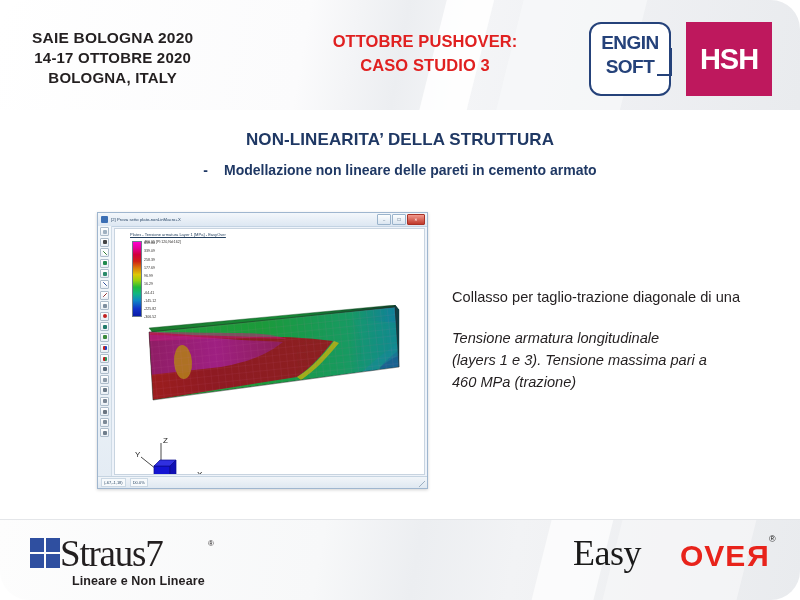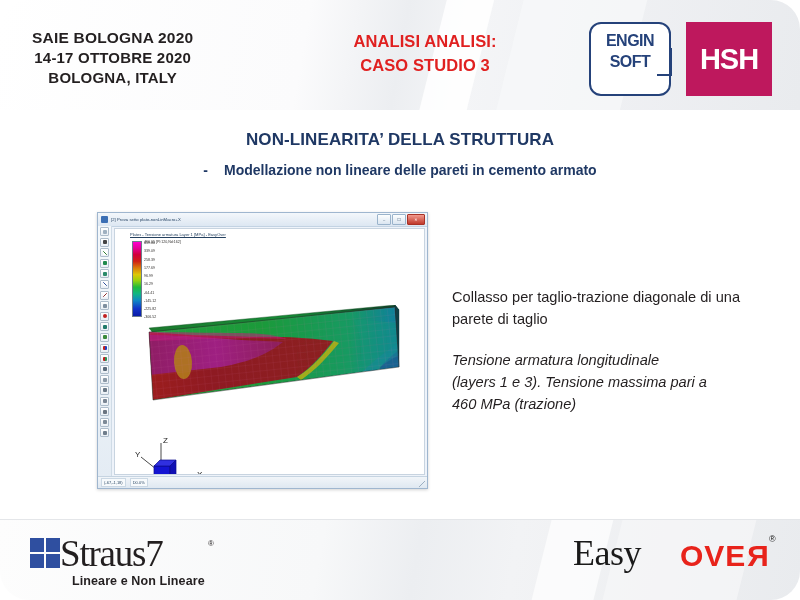--- a/index.html
+++ b/index.html
@@ -40,21 +40,21 @@
   }
   
   .enginsoft-logo{
     position:absolute;left:589px;top:22px;width:82px;height:74px;
     border:2.5px solid #25427a;border-radius:12px;background:#ffffff;
     box-sizing:border-box;
   }
   .enginsoft-logo .es-txt{
     position:absolute;left:0;top:9px;width:100%;
     text-align:center;color:#25427a;font-weight:bold;
-    font-size:16px;line-height:1.0;letter-spacing:-.5px;
+    font-size:19px;line-height:1.0;letter-spacing:-.5px;
     font-family:"Liberation Sans", sans-serif;
   }
   .enginsoft-logo .es-l1{display:block;}
   .enginsoft-logo .es-l2{display:block;margin-top:5px;position:relative;}
   .enginsoft-logo .es-bar{
     position:absolute;right:-3px;top:24px;width:13px;height:26px;
     border-right:2.5px solid #25427a;border-bottom:2.5px solid #25427a;
   }
   
   .hsh-logo{
@@ -194,21 +194,21 @@
     <div class="diag2"></div>
   </div>
 
   <div class="event-block">
     <div class="event-line1">SAIE BOLOGNA 2020</div>
     <div class="event-line2">14-17 OTTOBRE  2020</div>
     <div class="event-line3">BOLOGNA, ITALY</div>
   </div>
 
   <div class="deck-title">
-    <div>ANALISI ANALISI:</div>
+    <div>OTTOBRE PUSHOVER:</div>
     <div>CASO STUDIO 3</div>
   </div>
 
   <div class="enginsoft-logo">
     <div class="es-txt">
       <span class="es-l1">ENGIN</span>
       <span class="es-l2">SOFT</span>
     </div>
     <div class="es-bar"></div>
   </div>
@@ -403,21 +403,20 @@
     <div class="win-status">
       <span class="status-cell">(-67,-1,18)</span>
       <span class="status-cell">D0.0%</span>
       <span class="status-grip"></span>
     </div>
   </div>
 
   <div class="right-text">
     <div class="para1">
       <div>Collasso per taglio-trazione  diagonale di una</div>
-      <div>parete  di taglio</div>
     </div>
     <div class="para2">
       <div>Tensione armatura longitudinale</div>
       <div>(layers 1 e 3). Tensione massima pari a</div>
       <div>460 MPa (trazione)</div>
     </div>
   </div>
 
   <div class="footer-band">
     <div class="fdiag1"></div>

